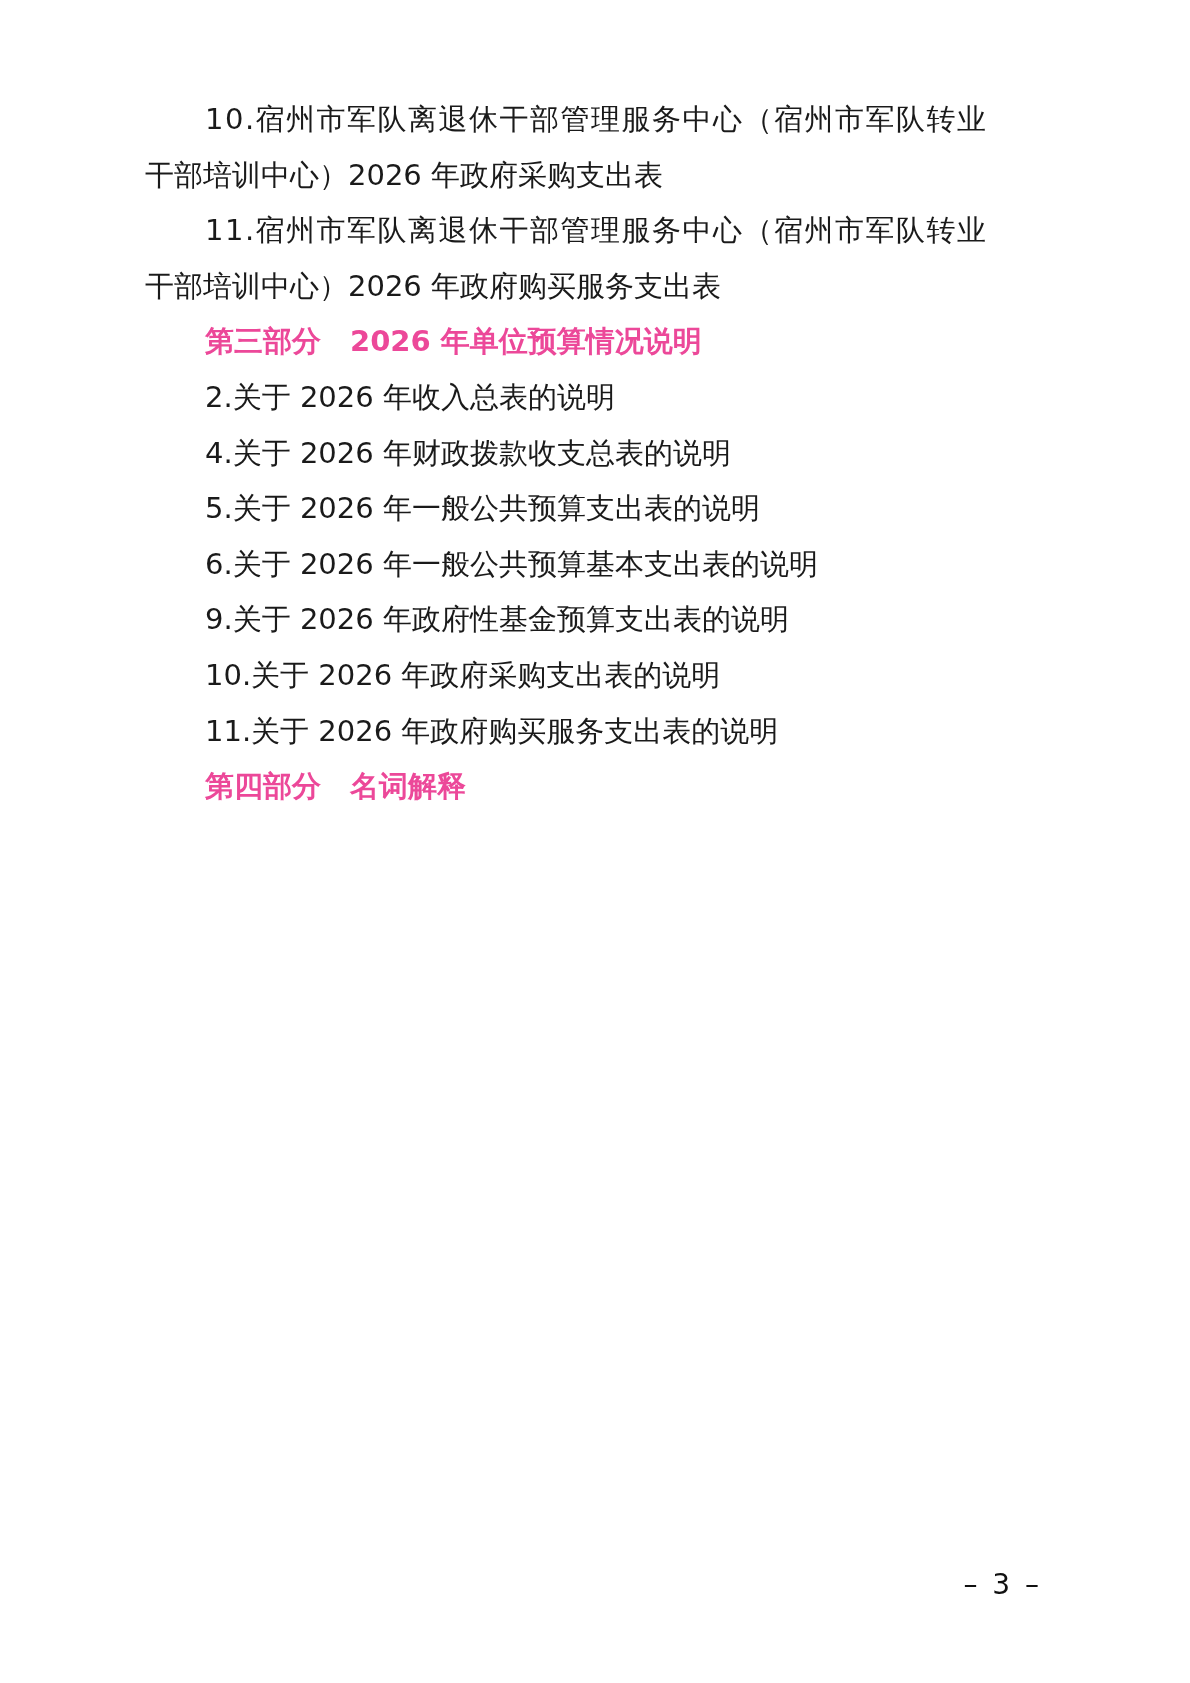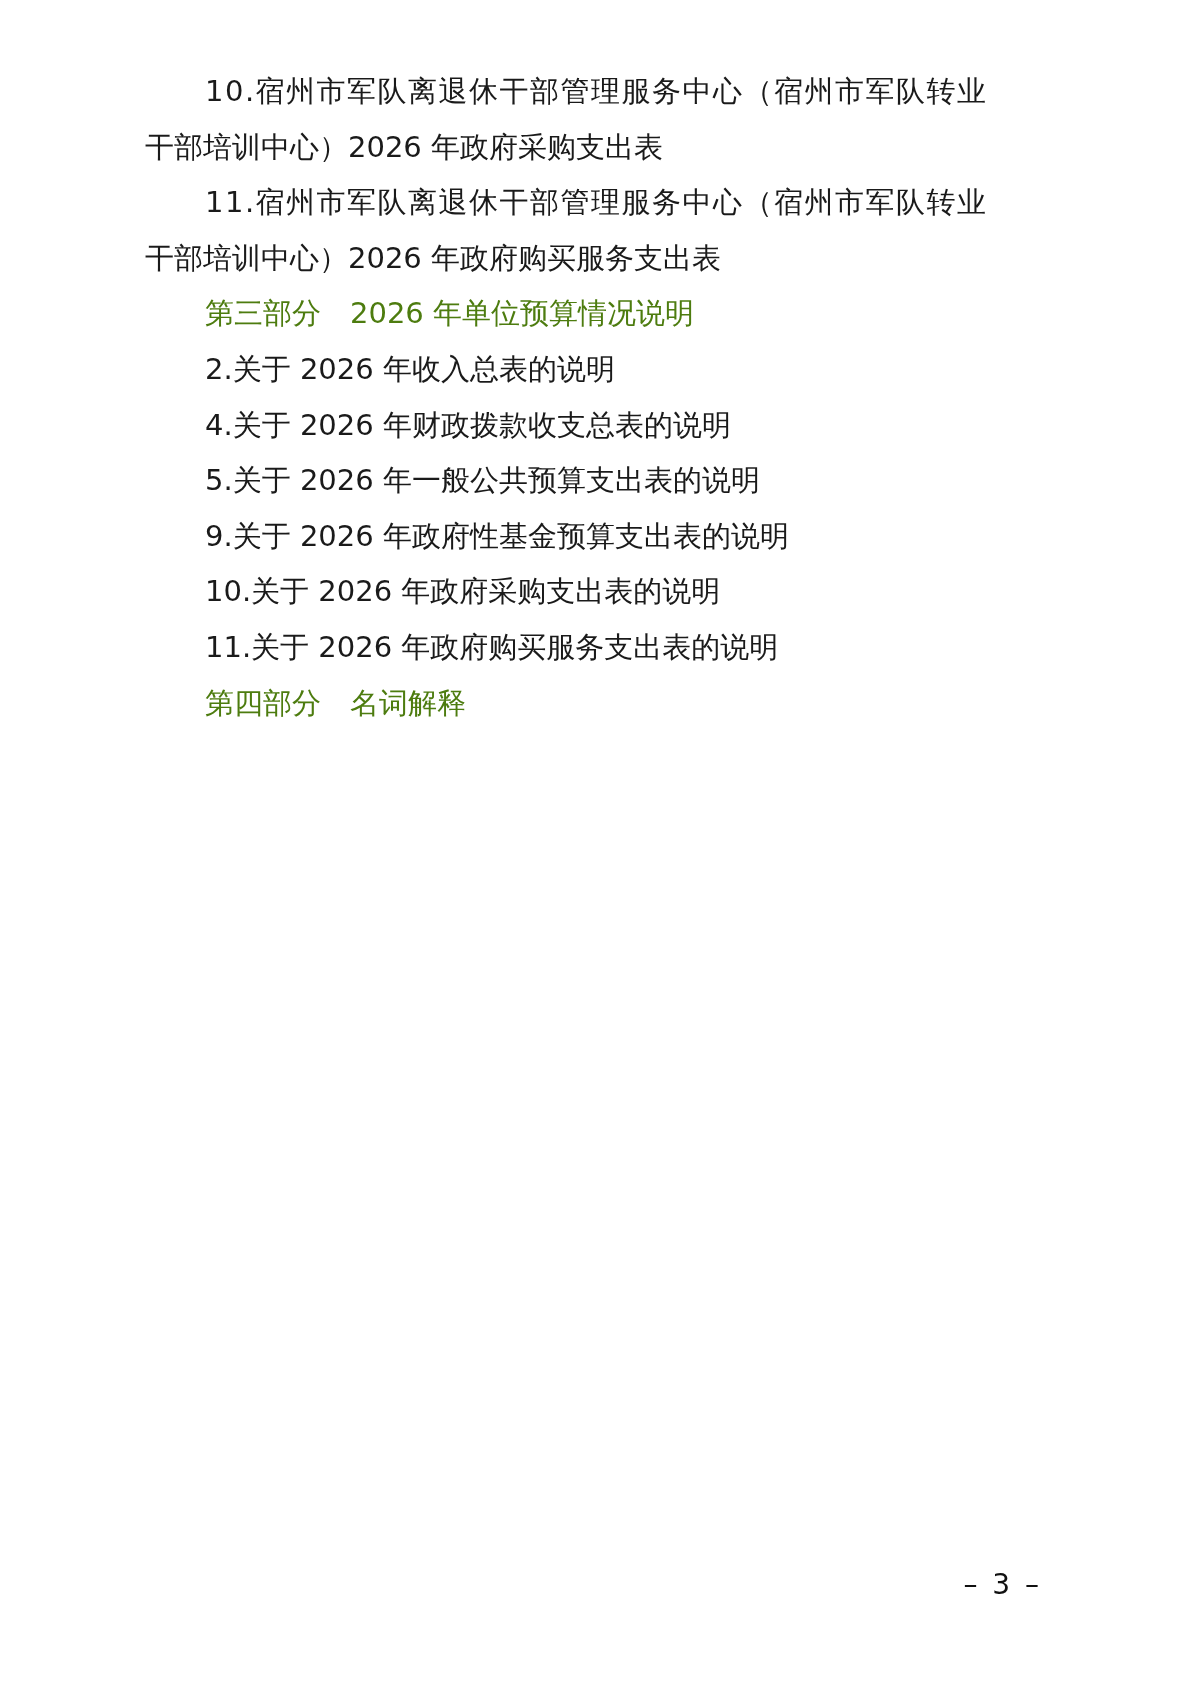--- a/index.html
+++ b/index.html
@@ -11,33 +11,33 @@
     color: #1a1a1a;
     position: relative;
     overflow: hidden;
   }
   .page {
     position: absolute;
     top: 0; left: 0;
     width: 1190px;
     height: 1683px;
     box-sizing: border-box;
-    padding: 64px 145px 0 145px;
+    padding: 92px 145px 0 145px;
   }
   .line {
     font-size: 29px;
     line-height: 55.6px;
     white-space: pre;          
     font-family: "DejaVu Sans", serif; 
   }
   .indent { text-indent: 60px; }
   .spread { letter-spacing: 1.5px; }
   .heading {
-    font-weight: 400;
-    color: #4d7c0f;
+    font-weight: 700;
+    color: #ec4899;
     font-family: "DejaVu Sans", sans-serif; 
   }
   .page-number {
     position: absolute;
     top: 1568px;
     right: 148px;
     font-size: 28px;
     letter-spacing: 3px;
     color: #111111;
     font-family: "DejaVu Sans", sans-serif;
@@ -48,19 +48,20 @@
 
 <div class="page">
   <div class="line indent spread">10.宿州市军队离退休干部管理服务中心（宿州市军队转业</div>
   <div class="line">干部培训中心）2026 年政府采购支出表</div>
   <div class="line indent spread">11.宿州市军队离退休干部管理服务中心（宿州市军队转业</div>
   <div class="line">干部培训中心）2026 年政府购买服务支出表</div>
   <div class="line indent heading">第三部分　2026 年单位预算情况说明</div>
   <div class="line indent">2.关于 2026 年收入总表的说明</div>
   <div class="line indent">4.关于 2026 年财政拨款收支总表的说明</div>
   <div class="line indent">5.关于 2026 年一般公共预算支出表的说明</div>
+  <div class="line indent">6.关于 2026 年一般公共预算基本支出表的说明</div>
   <div class="line indent">9.关于 2026 年政府性基金预算支出表的说明</div>
   <div class="line indent">10.关于 2026 年政府采购支出表的说明</div>
   <div class="line indent">11.关于 2026 年政府购买服务支出表的说明</div>
   <div class="line indent heading">第四部分　名词解释</div>
 </div>
 
 <div class="page-number">– 3 –</div>
 
 </body></html>

